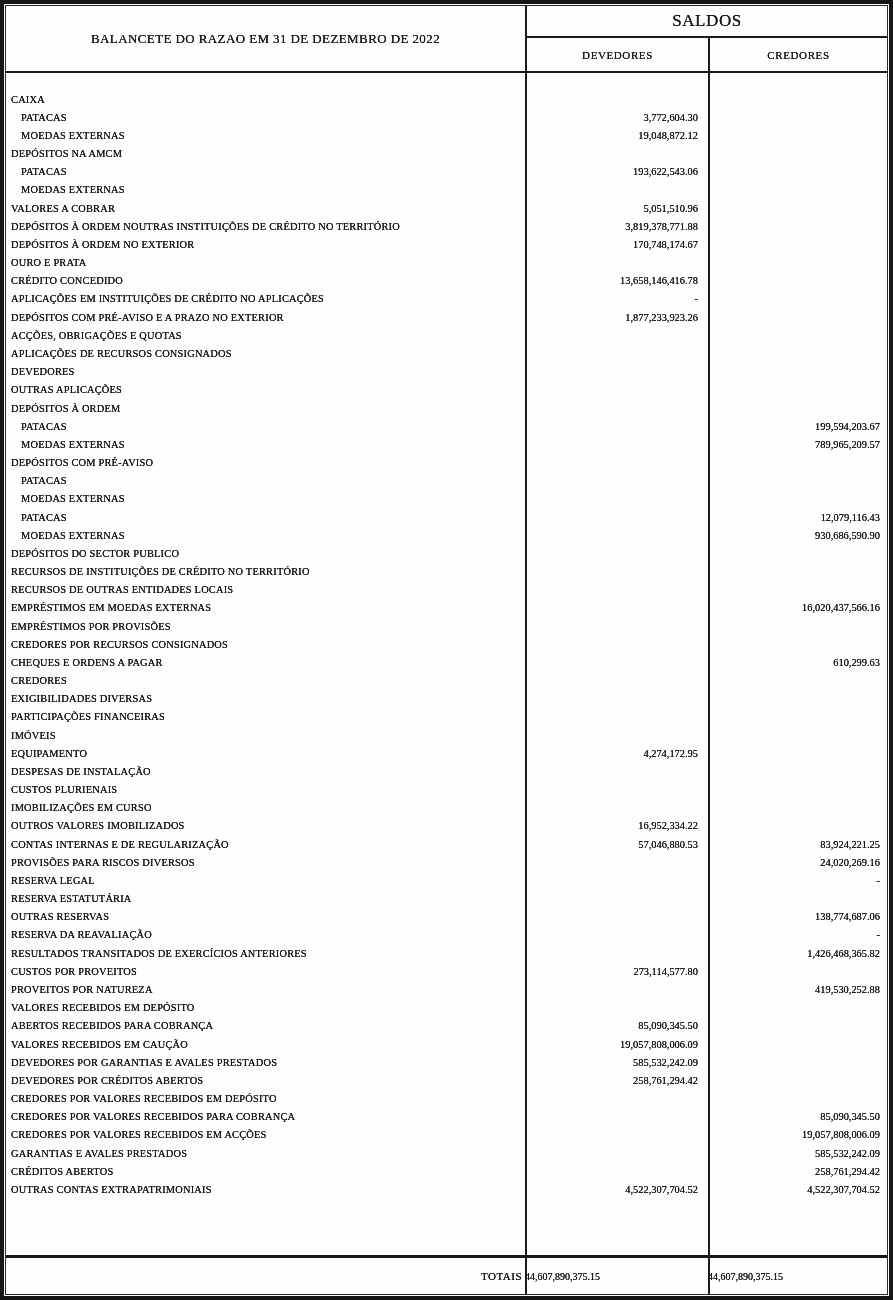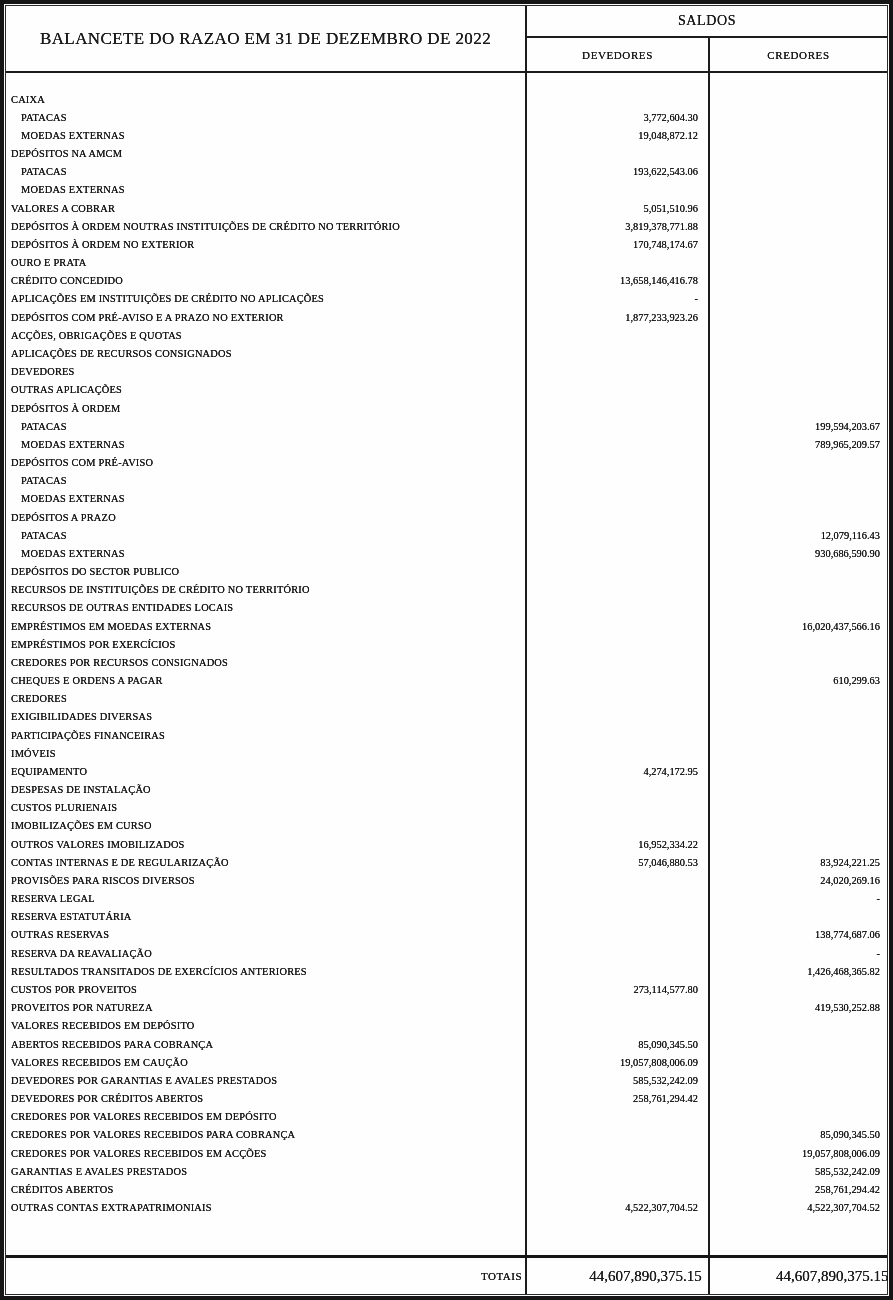--- a/index.html
+++ b/index.html
@@ -21,30 +21,30 @@
     inset: 1px;
     border: 1px solid #2b2b2b;
   }
 
   
   .hdr-title {
     position: absolute;
     left: 0; top: 0;
     width: 519px; height: 66px;
     display: flex; align-items: center; justify-content: center;
-    font-size: 17px;
+    font-size: 13px;
     letter-spacing: 0.4px;
     text-shadow: 0 0 0.5px #000;
   }
   .hdr-saldos {
     position: absolute;
     left: 521px; right: 0; top: 0;
     height: 30px;
     display: flex; align-items: center; justify-content: center;
-    font-size: 14px;
+    font-size: 17px;
     letter-spacing: 0.6px;
     text-shadow: 0 0 0.5px #000;
   }
   .hdr-devedores {
     position: absolute;
     left: 521px; top: 32px;
     width: 181px; height: 33px;
     display: flex; align-items: center; justify-content: center;
     font-size: 11px;
     letter-spacing: 0.6px;
@@ -99,32 +99,31 @@
   .c-cred { padding-right: 7px; }
 
   
   .totals-row {
     position: absolute;
     left: 0; right: 0; bottom: 0;
     height: 36px;
     display: grid;
     grid-template-columns: 519px 183px 1fr;
     align-items: center;
-    gap: 34px;
   }
   .totals-row .t-label {
     text-align: right;
     padding-right: 3px;
     font-size: 11px;
     letter-spacing: 0.5px;
     text-shadow: 0 0 0.5px #000;
   }
   .totals-row .t-dev, .totals-row .t-cred {
-    text-align: center;
-    font-size: 15px;
+    text-align: left;
+    font-size: 10px;
     text-shadow: 0 0 0.5px #000;
   }
   .totals-row .t-dev  { padding-right: 10px; }
   .totals-row .t-cred { padding-right: 7px; }
 </style>
 </head>
 <body>
 
 <div class="page">
   <div class="frame">
@@ -273,25 +272,20 @@
     <div class="c-dev"></div>
     <div class="c-cred"></div>
   </div>
 
   <div class="row indent">
     <div class="c-label">MOEDAS EXTERNAS</div>
     <div class="c-dev"></div>
     <div class="c-cred"></div>
   </div>
 
-  <div class="row">
-    <div class="c-label">DEPÓSITOS A PRAZO</div>
-    <div class="c-dev"></div>
-    <div class="c-cred"></div>
-  </div>
 
   <div class="row indent">
     <div class="c-label">PATACAS</div>
     <div class="c-dev"></div>
     <div class="c-cred">12,079,116.43</div>
   </div>
 
   <div class="row indent">
     <div class="c-label">MOEDAS EXTERNAS</div>
     <div class="c-dev"></div>
@@ -316,21 +310,21 @@
     <div class="c-cred"></div>
   </div>
 
   <div class="row">
     <div class="c-label">EMPRÉSTIMOS EM MOEDAS EXTERNAS</div>
     <div class="c-dev"></div>
     <div class="c-cred">16,020,437,566.16</div>
   </div>
 
   <div class="row">
-    <div class="c-label">EMPRÉSTIMOS POR EXERCÍCIOS</div>
+    <div class="c-label">EMPRÉSTIMOS POR PROVISÕES</div>
     <div class="c-dev"></div>
     <div class="c-cred"></div>
   </div>
 
   <div class="row">
     <div class="c-label">CREDORES POR RECURSOS CONSIGNADOS</div>
     <div class="c-dev"></div>
     <div class="c-cred"></div>
   </div>
 

